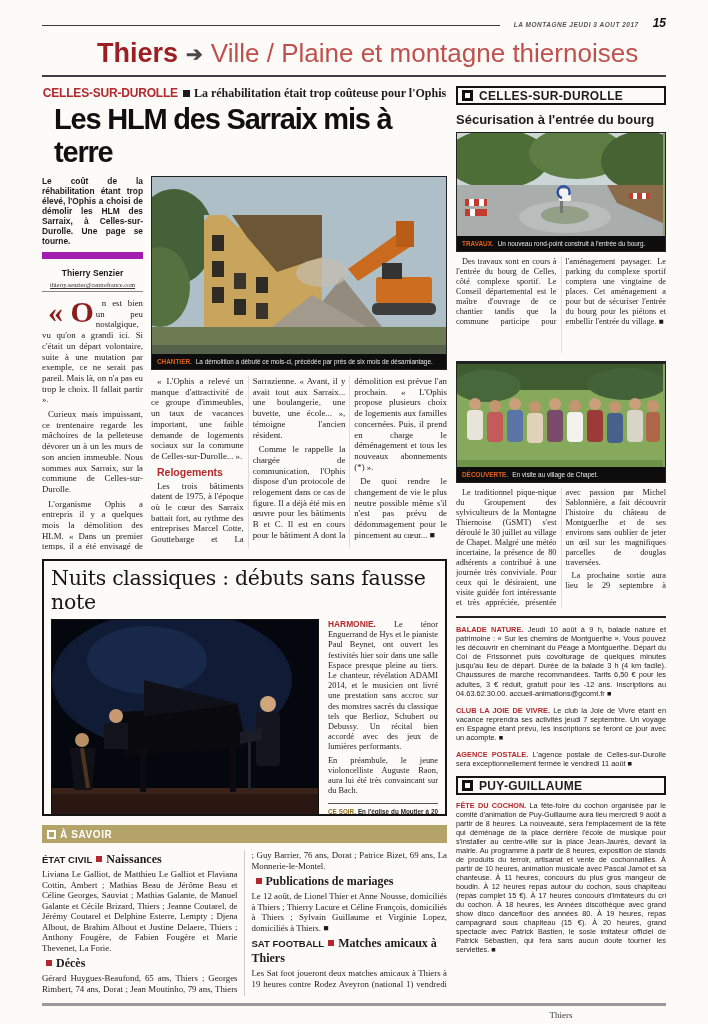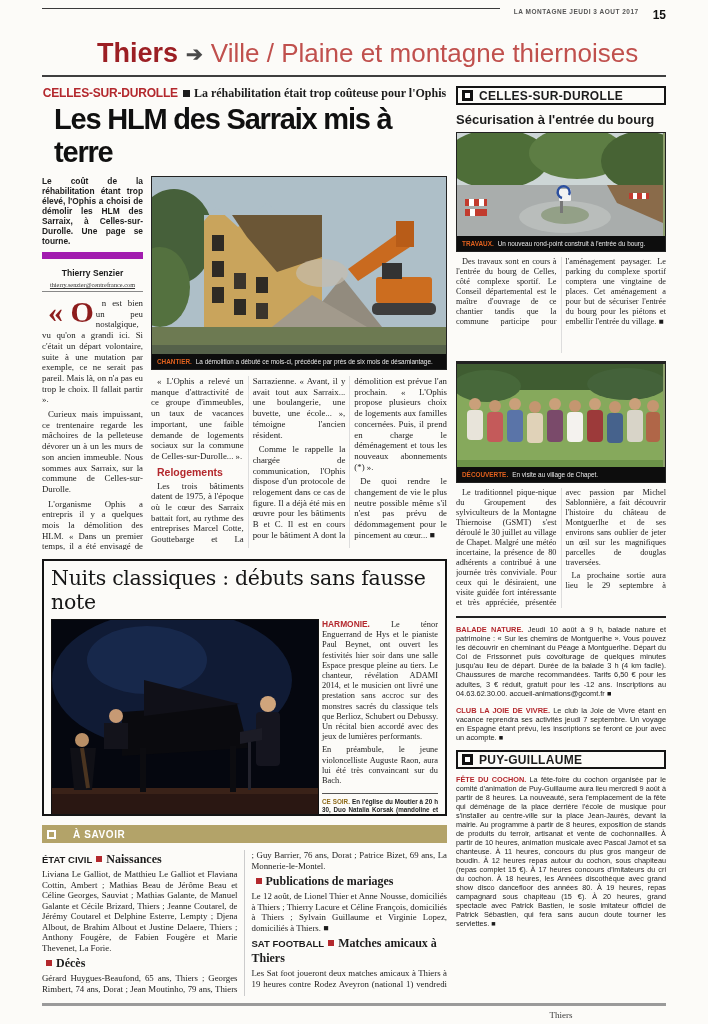--- a/index.html
+++ b/index.html
@@ -2,21 +2,21 @@
 <html><head>
 <meta charset="utf-8">
 <style>
   html,body{margin:0;padding:0;background:#e8e6e0;}
   .page{position:relative;width:708px;height:1024px;background:#fcfbf8;overflow:hidden;
         font-family:"Liberation Serif","DejaVu Serif",serif;color:#1c1c1c;
         box-sizing:border-box;padding:8px 42px 0 42px;}
   *{box-sizing:border-box;}
 
   
-  .masthead{display:flex;align-items:flex-start;gap:14px;height:22px;}
+  .masthead{display:flex;align-items:flex-end;gap:14px;height:22px;font-style:italic;}
   .mast-rule{flex:1;border-bottom:1.5px solid #3a3a3a;margin-bottom:4px;}
   .mast-line{font-family:"Liberation Sans",sans-serif;font-size:6.5px;font-weight:bold;color:#555;letter-spacing:.5px;padding-bottom:2px;}
   .mast-page{font-family:"Liberation Sans",sans-serif;font-size:12px;font-weight:bold;color:#111;}
 
   
   .banner{display:flex;align-items:center;gap:8px;justify-content:flex-start;padding:8px 0 6px 55px;}
   .banner .b-title{font-family:"Liberation Sans",sans-serif;font-weight:bold;font-size:27px;color:#9c1f24;}
   .banner .b-arrow{font-size:20px;color:#4a4a4a;font-weight:bold;}
   .banner .b-sub{font-family:"Liberation Sans",sans-serif;font-size:26px;color:#c0504d;}
   .banner-rule{border-top:2.5px solid #3f3f3f;margin-bottom:9px;}
@@ -42,31 +42,31 @@
   .fig-main{height:194px;margin-bottom:6px;}
   .fig-cap{position:absolute;left:0;right:0;bottom:0;height:15px;background:#0d0d0d;color:#e8e8e8;
       display:flex;align-items:center;gap:4px;padding:0 5px;font-family:"Liberation Sans",sans-serif;font-size:6.4px;}
   .fig-cap b{color:#e0611e;}
   .threecol{column-count:3;column-gap:9px;column-rule:1px solid #ddd;height:172px;overflow:hidden;}
   .subhead{font-family:"Liberation Sans",sans-serif;color:#b3282d;font-weight:bold;font-size:10.5px;margin:4px 0 3px 0;padding-left:6px;}
 
   
   .nuits{border:2px solid #141414;margin-top:9px;padding:5px 7px 7px 7px;height:257px;overflow:hidden;}
   .nuits h2{font-family:"DejaVu Serif","Liberation Serif",serif;font-size:20.5px;font-weight:400;margin:0 0 5px 0;color:#161616;letter-spacing:-0.3px;}
-  .nuits-row{display:flex;gap:3px;}
+  .nuits-row{display:flex;gap:9px;}
   .fig-concert{width:268px;height:212px;flex:none;background:#05070f;border:1px solid #111;}
   .nuits-text{flex:1;min-width:0;font-size:8.4px;line-height:10.2px;text-align:justify;}
   .nuits-text p{margin:0 0 3px 0;}
   .nuits-text .hlead{font-family:"Liberation Sans",sans-serif;color:#b3282d;font-weight:bold;}
   .cesoir{margin-top:7px;border-top:1px solid #555;padding-top:4px;
       font-family:"Liberation Sans",sans-serif;font-size:6.3px;line-height:8.2px;font-weight:bold;color:#222;text-align:justify;}
   .cesoir b{color:#8d6a1a;}
 
   
-  .savoir-bar{margin-top:9px;height:18px;background:#b3a369;display:flex;align-items:center;gap:17px;padding:0 5px;}
+  .savoir-bar{margin-top:9px;height:18px;background:#b3a369;display:flex;align-items:center;gap:4px;padding:0 5px;}
   .savoir-sq{width:9px;height:9px;border:2px solid #fff;}
   .savoir-label{font-family:"Liberation Sans",sans-serif;font-size:10px;font-weight:bold;color:#fff;letter-spacing:.6px;}
   .savoir-cols{margin-top:7px;column-count:2;column-gap:14px;column-rule:1px solid #ccc;height:146px;overflow:hidden;}
   .savoir-cols p{font-size:8.8px;line-height:10.5px;text-align:justify;margin:0 0 3px 0;}
   .sv-h{font-family:"Liberation Sans",sans-serif;font-size:9.5px;font-weight:bold;margin:2px 0 2px 0;}
   .sv-h .serifb{font-family:"Liberation Serif",serif;font-size:12px;font-weight:bold;}
   .rsq{display:inline-block;width:6px;height:6px;background:#b3282d;margin:0 4px;vertical-align:1px;}
 
   
   .sidebar{min-width:0;}
@@ -333,20 +333,24 @@
 
       <div class="briefs">
         <div class="brief">
           <b>BALADE NATURE.</b>
           <span>Jeudi 10 août à 9 h, balade nature et patrimoine : « Sur les chemins de Montguerlhe ». Vous pouvez les découvrir en cheminant du Péage à Montguerlhe. Départ du Col de Frissonnet puis covoiturage de quelques minutes jusqu'au lieu de départ. Durée de la balade 3 h (4 km facile). Chaussures de marche recommandées. Tarifs 6,50 € pour les adultes, 3 € réduit, gratuit pour les -12 ans. Inscriptions au 04.63.62.30.00. accueil-animations@gcomt.fr ■</span>
         </div>
         <div class="brief">
           <b>CLUB LA JOIE DE VIVRE.</b>
           <span>Le club la Joie de Vivre étant en vacance reprendra ses activités jeudi 7 septembre. Un voyage en Espagne étant prévu, les inscriptions se feront ce jour avec un acompte. ■</span>
         </div>
+        <div class="brief">
+          <b>AGENCE POSTALE.</b>
+          <span>L'agence postale de Celles-sur-Durolle sera exceptionnellement fermée le vendredi 11 août ■</span>
+        </div>
       </div>
 
       <div class="sb-box">
         <span class="sb-sq"></span>
         <span class="sb-box-label">PUY-GUILLAUME</span>
       </div>
 
       <div class="fete">
         <b>FÊTE DU COCHON.</b>
         <span>La fête-foire du cochon organisée par le comité d'animation de Puy-Guillaume aura lieu mercredi 9 août à partir de 8 heures. La nouveauté, sera l'emplacement de la fête qui déménage de la place derrière l'école de musique pour s'installer au centre-ville sur la place Jean-Jaurès, devant la mairie. Au programme à partir de 8 heures, exposition de stands de produits du terroir, artisanat et vente de cochonnailles. À partir de 10 heures, animation musicale avec Pascal Jamot et sa chanteuse. À 11 heures, concours du plus gros mangeur de boudin. À 12 heures repas autour du cochon, sous chapiteau (repas complet 15 €). À 17 heures concours d'imitateurs du cri du cochon. À 18 heures, les Années discothèque avec grand show disco dancefloor des années 80. À 19 heures, repas campagnard sous chapiteau (15 €). À 20 heures, grand spectacle avec Patrick Bastien, le sosie imitateur officiel de Patrick Sébastien, qui fera sans aucun doute tourner les serviettes. ■</span>

